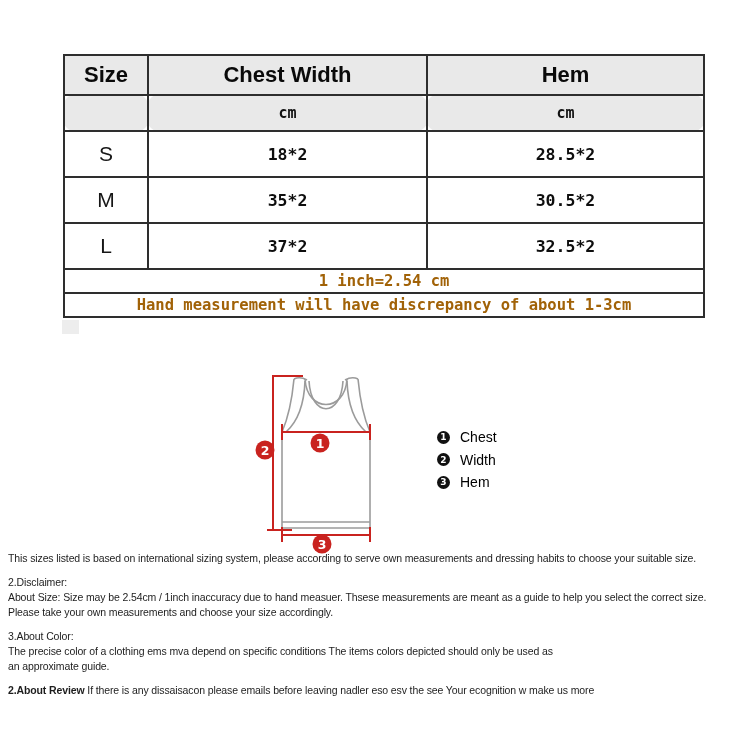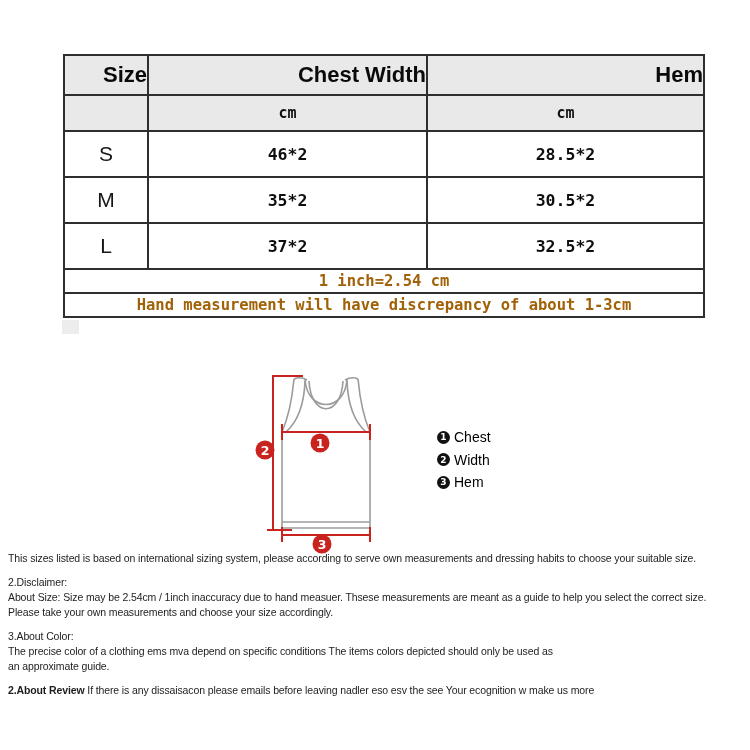--- a/index.html
+++ b/index.html
@@ -5,38 +5,38 @@
   html,body{margin:0;padding:0;}
   body{width:750px;height:750px;background:#ffffff;position:relative;overflow:hidden;
        font-family:"Liberation Sans",sans-serif;}
 
   
   .size-table{position:absolute;left:63px;top:54px;width:640px;border-collapse:collapse;
               table-layout:fixed;background:#fff;}
   .size-table td,.size-table th{border:2px solid #2e2e2e;text-align:center;padding:0;
               vertical-align:middle;overflow:hidden;white-space:nowrap;}
   .row-head th{height:38px;background:#e9e9e9;font-weight:bold;font-size:22px;color:#0a0a0a;
-              font-family:"Liberation Sans",sans-serif;text-align:right;}
+              font-family:"Liberation Sans",sans-serif;}
   .row-units td{height:34px;background:#e9e9e9;font-weight:bold;font-size:15px;color:#111;
-              font-family:"DejaVu Sans Mono",monospace;}
+              font-family:"DejaVu Sans Mono",monospace;border-radius:10px;}
   .row-data td{height:44px;}
   .cell-size{font-size:21px;color:#161616;font-family:"Liberation Sans",sans-serif;}
   .cell-val{font-weight:bold;font-size:16.5px;color:#0e0e0e;font-family:"DejaVu Sans Mono",monospace;}
   .row-note td{height:22px;font-weight:bold;font-size:15.5px;color:#a16207;
               font-family:"DejaVu Sans Mono",monospace;}
   .artifact{position:absolute;left:62px;top:320px;width:17px;height:14px;background:#ededed;z-index:3;}
 
   
   .diagram-svg{position:absolute;left:250px;top:368px;width:160px;height:192px;}
   .legend{position:absolute;left:437px;top:426px;}
   .legend-row{display:flex;align-items:center;height:22.5px;}
   .legend-badge{display:inline-flex;align-items:center;justify-content:center;
       width:13px;height:13px;border-radius:50%;background:#111;color:#fff;
       font-size:9px;font-weight:bold;flex:0 0 13px;font-family:"DejaVu Sans",sans-serif;}
-  .legend-label{margin-left:4px;font-size:14px;color:#000;}
+  .legend-label{margin-left:10px;font-size:14px;color:#000;}
 
   
   .sections{position:absolute;left:8px;top:551px;width:742px;font-size:10.5px;
             letter-spacing:-0.12px;line-height:15px;color:#1d1d1d;}
   .section{margin-bottom:9px;}
   .sec-line{white-space:nowrap;}
   .sec-heading-inline{font-weight:bold;}
 </style>
 </head>
 <body>
@@ -53,21 +53,21 @@
     <th>Chest Width</th>
     <th>Hem</th>
   </tr>
   <tr class="row-units">
     <td></td>
     <td>cm</td>
     <td>cm</td>
   </tr>
   <tr class="row-data">
     <td class="cell-size">S</td>
-    <td class="cell-val">46*2</td>
+    <td class="cell-val">18*2</td>
     <td class="cell-val">28.5*2</td>
   </tr>
   <tr class="row-data">
     <td class="cell-size">M</td>
     <td class="cell-val">35*2</td>
     <td class="cell-val">30.5*2</td>
   </tr>
   <tr class="row-data">
     <td class="cell-size">L</td>
     <td class="cell-val">37*2</td>

